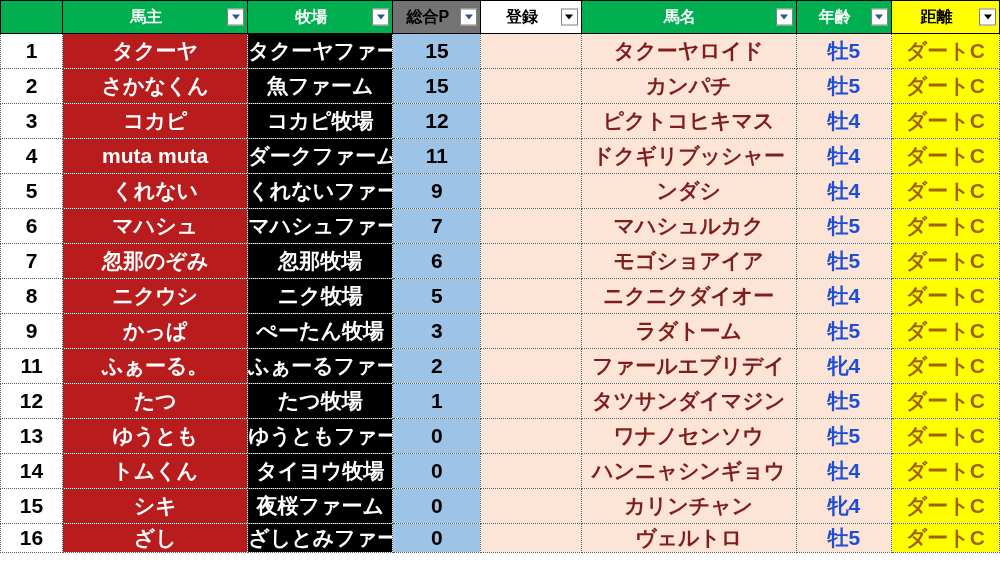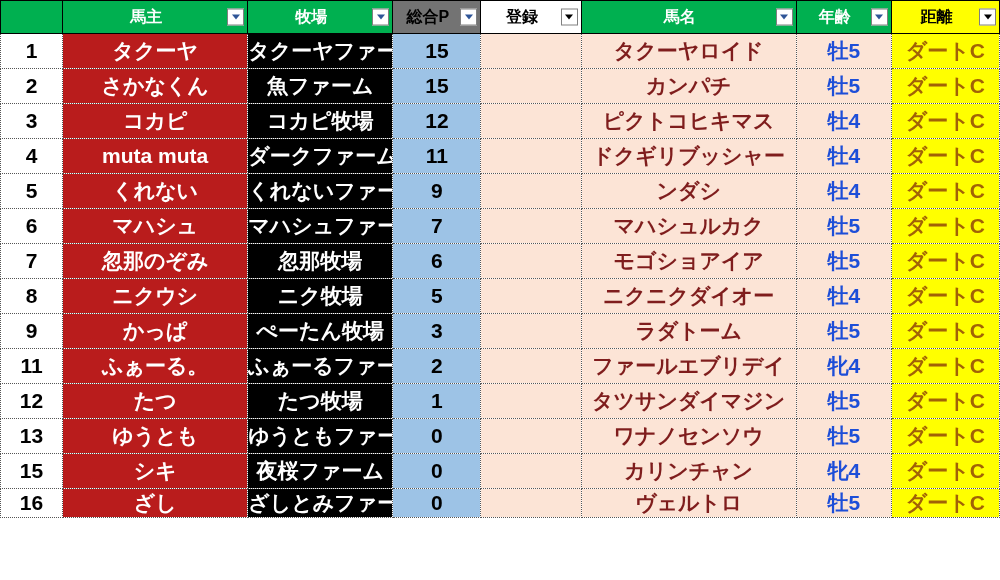--- a/index.html
+++ b/index.html
@@ -321,20 +321,30 @@
         <td class="idx">13</td>
         <td class="owner">ゆうとも</td>
         <td class="farm">ゆうともファーム</td>
         <td class="pt">0</td>
         <td class="reg"></td>
         <td class="name">ワナノセンソウ</td>
         <td class="age">牡5</td>
         <td class="dist">ダートC</td>
       </tr>
       <tr class="row">
+        <td class="idx">14</td>
+        <td class="owner">トムくん</td>
+        <td class="farm">タイヨウ牧場</td>
+        <td class="pt">0</td>
+        <td class="reg"></td>
+        <td class="name">ハンニャシンギョウ</td>
+        <td class="age">牡4</td>
+        <td class="dist">ダートC</td>
+      </tr>
+      <tr class="row">
         <td class="idx">15</td>
         <td class="owner">シキ</td>
         <td class="farm">夜桜ファーム</td>
         <td class="pt">0</td>
         <td class="reg"></td>
         <td class="name">カリンチャン</td>
         <td class="age">牝4</td>
         <td class="dist">ダートC</td>
       </tr>
       <tr class="row last">

